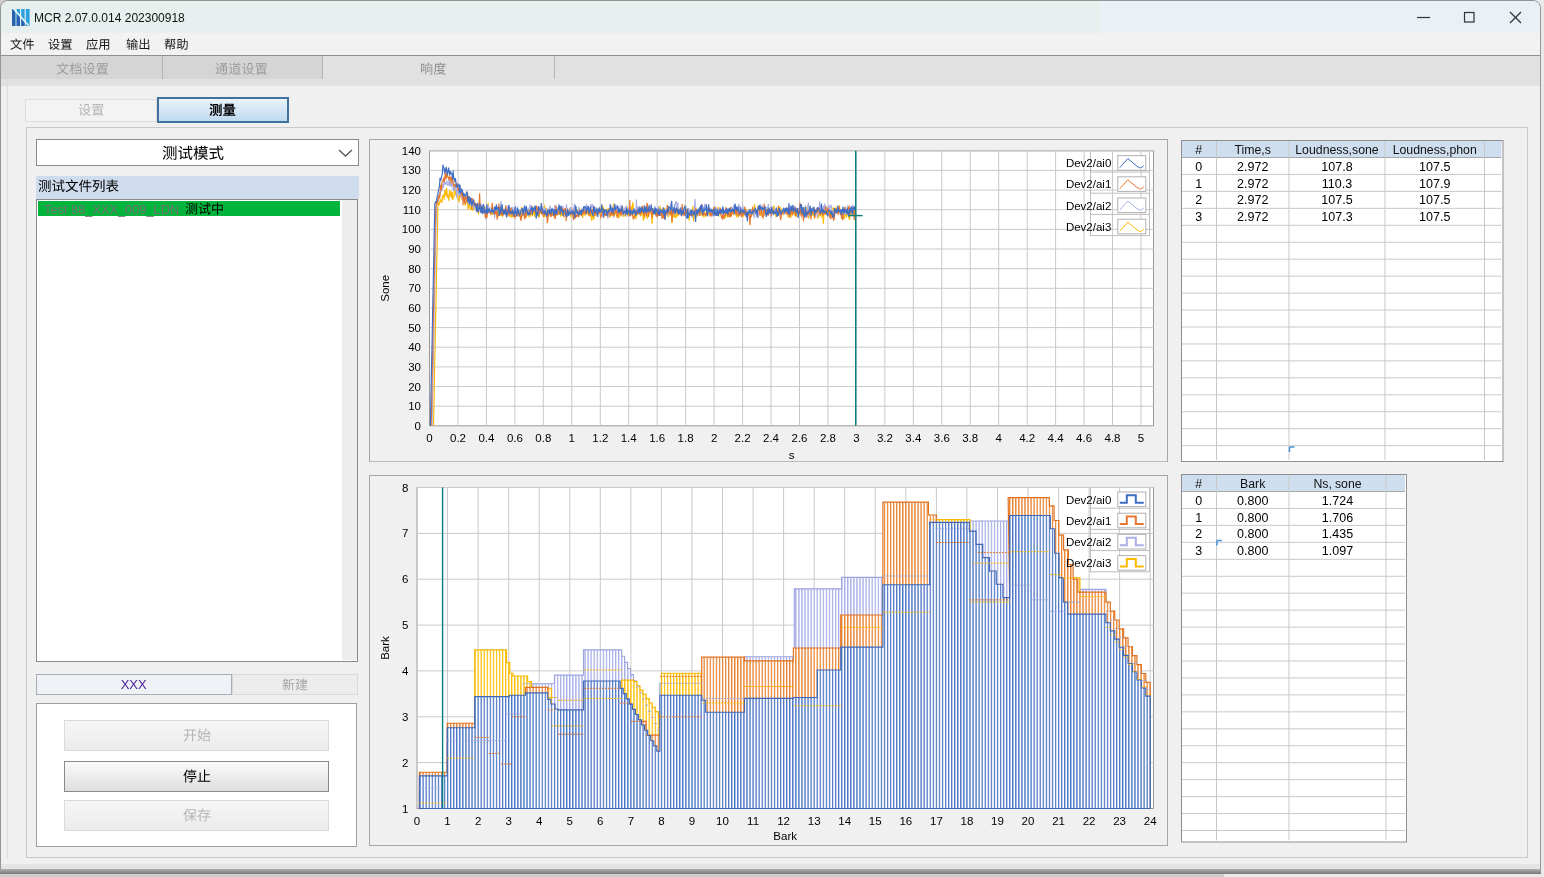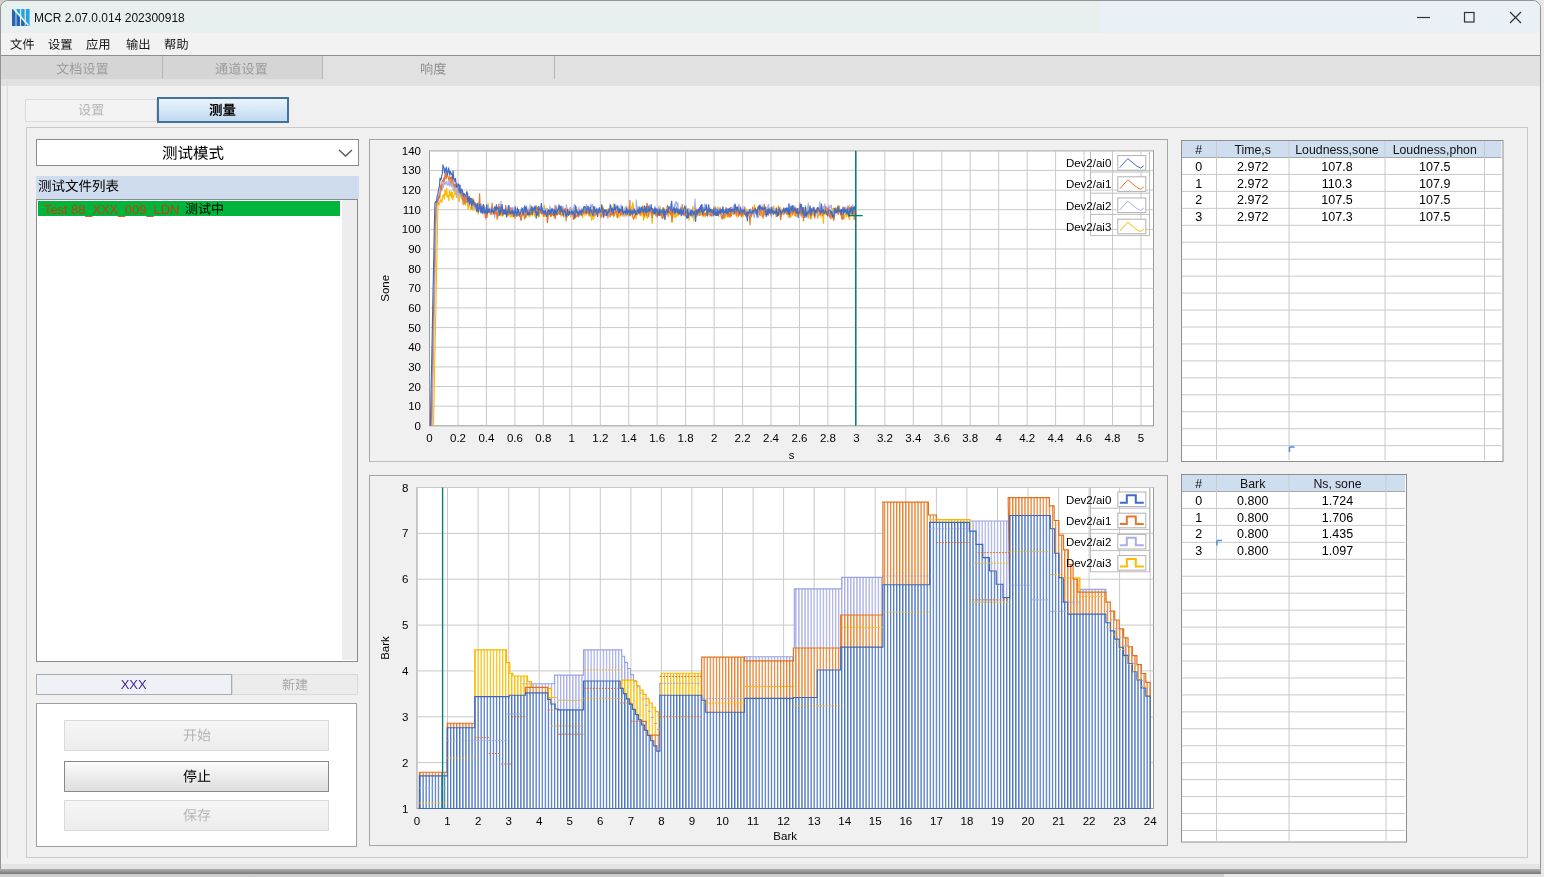--- a/index.html
+++ b/index.html
@@ -82,21 +82,21 @@
 <svg style="position:absolute;left:336px;top:146px;z-index:5" width="20" height="14">
       <path d="M3 4 L9.5 10 L16 4" fill="none" stroke="#5a5a5a" stroke-width="1.4"></path>
     </svg>
 <div style="position:absolute;left:36.0px;top:175.8px;width:322.5px;height:23.7px;background:#cfdced;z-index:2"></div>
 <svg style="position:absolute;left:37.5px;top:178.5px;z-index:5;overflow:visible" width="83.0" height="14.0">
       <path transform="translate(0,11.88)" d="M6.6 -1.2C7.2 -0.6 8 0.4 8.4 1L9.1 0.5C8.7 -0.1 7.9 -1 7.2 -1.6ZM4.2 -10.6V-2.1H5V-9.8H7.9V-2.1H8.8V-10.6ZM11.7 -11.2V-0.1C11.7 0.1 11.6 0.2 11.4 0.2C11.2 0.2 10.6 0.2 9.9 0.2C10 0.4 10.2 0.8 10.2 1C11.1 1 11.7 1 12.1 0.9C12.4 0.7 12.5 0.5 12.5 -0.1V-11.2ZM9.9 -10.1V-2H10.7V-10.1ZM6 -8.8V-4C6 -2.4 5.8 -0.7 3.5 0.4C3.6 0.6 3.9 0.9 4 1.1C6.4 -0.2 6.8 -2.2 6.8 -4V-8.8ZM1.1 -10.5C1.8 -10.1 2.8 -9.4 3.3 -9L3.9 -9.8C3.4 -10.2 2.4 -10.8 1.7 -11.2ZM0.5 -6.8C1.3 -6.4 2.2 -5.8 2.7 -5.4L3.3 -6.2C2.8 -6.6 1.8 -7.2 1.1 -7.6ZM0.8 0.4 1.7 0.9C2.3 -0.3 2.9 -2 3.4 -3.4L2.6 -3.9C2.1 -2.4 1.3 -0.7 0.8 0.4Z M15.1 -10.5C15.8 -9.9 16.7 -9 17.1 -8.5L17.8 -9.2C17.4 -9.7 16.5 -10.5 15.8 -11.1ZM24 -10.7C24.6 -10.2 25.2 -9.3 25.4 -8.8L26.2 -9.3C25.9 -9.8 25.3 -10.6 24.7 -11.2ZM14.2 -7.1V-6.1H16.1V-1.3C16.1 -0.7 15.6 -0.3 15.4 -0.1C15.6 0.1 15.8 0.5 15.9 0.7C16.1 0.5 16.5 0.2 18.8 -1.3C18.7 -1.5 18.6 -1.9 18.5 -2.2L17 -1.2V-7.1ZM22.6 -11.3 22.6 -8.5H18.2V-7.6H22.7C22.9 -2.5 23.6 1 25.2 1C25.7 1 26.3 0.5 26.6 -1.8C26.4 -1.9 25.9 -2.2 25.7 -2.4C25.7 -1 25.5 -0.3 25.3 -0.3C24.4 -0.3 23.9 -3.4 23.7 -7.6H26.4V-8.5H23.6C23.6 -9.4 23.6 -10.3 23.6 -11.3ZM18.4 -0.8 18.6 0.1C19.8 -0.2 21.2 -0.6 22.7 -1.1L22.5 -2L21 -1.5V-4.6H22.2V-5.6H18.6V-4.6H20V-1.3Z M32.7 -11.1C33.1 -10.4 33.5 -9.5 33.7 -9L34.8 -9.4C34.6 -9.9 34.2 -10.8 33.8 -11.4ZM27.7 -9V-8H29.8C30.6 -5.9 31.6 -4.1 33 -2.7C31.5 -1.5 29.7 -0.5 27.5 0.1C27.7 0.3 28 0.8 28.1 1.1C30.4 0.3 32.3 -0.6 33.8 -2C35.3 -0.6 37.1 0.4 39.4 1C39.5 0.7 39.8 0.3 40.1 0.1C37.9 -0.5 36.1 -1.4 34.6 -2.7C35.9 -4.1 37 -5.8 37.7 -8H39.9V-9ZM33.8 -3.4C32.5 -4.7 31.5 -6.2 30.8 -8H36.6C35.9 -6.1 35 -4.6 33.8 -3.4Z M44.8 -4.6V-3.6H48.7V1.1H49.7V-3.6H53.4V-4.6H49.7V-7.6H52.8V-8.6H49.7V-11.2H48.7V-8.6H46.8C47 -9.2 47.2 -9.8 47.3 -10.5L46.3 -10.7C46 -8.9 45.5 -7.2 44.7 -6C44.9 -5.9 45.3 -5.7 45.5 -5.5C45.9 -6.1 46.2 -6.8 46.5 -7.6H48.7V-4.6ZM44.1 -11.3C43.4 -9.2 42.2 -7.2 40.9 -5.9C41.1 -5.7 41.4 -5.1 41.5 -4.9C41.9 -5.4 42.3 -5.9 42.8 -6.5V1.1H43.7V-8.1C44.2 -9 44.7 -10 45.1 -11Z M62.7 -9.8V-2.2H63.7V-9.8ZM65.4 -11.3V-0.2C65.4 -0 65.4 0.1 65.2 0.1C64.9 0.1 64.2 0.1 63.5 0C63.6 0.3 63.8 0.8 63.8 1C64.9 1 65.5 1 65.9 0.9C66.3 0.7 66.5 0.4 66.5 -0.2V-11.3ZM56.4 -4.1C57.1 -3.6 58 -2.9 58.5 -2.4C57.6 -1.1 56.4 -0.2 55.1 0.3C55.3 0.5 55.6 0.9 55.7 1.1C58.5 -0.1 60.6 -2.8 61.3 -7.5L60.7 -7.6L60.5 -7.6H57.5C57.7 -8.2 57.9 -8.9 58 -9.6H61.7V-10.6H54.8V-9.6H57C56.6 -7.6 55.8 -5.7 54.7 -4.4C54.9 -4.3 55.3 -3.9 55.5 -3.7C56.1 -4.5 56.7 -5.5 57.1 -6.7H60.2C59.9 -5.4 59.5 -4.3 59 -3.3C58.5 -3.8 57.7 -4.4 57 -4.8Z M70.9 1.1C71.2 0.9 71.7 0.7 75.5 -0.5C75.4 -0.7 75.3 -1.1 75.3 -1.4L72 -0.4V-3.4C72.8 -3.9 73.6 -4.5 74.1 -5.2C75.2 -2.4 77.1 -0.3 79.9 0.6C80 0.4 80.3 -0 80.6 -0.3C79.2 -0.6 78.1 -1.3 77.1 -2.2C78 -2.7 79 -3.4 79.8 -4.1L78.9 -4.7C78.3 -4.1 77.4 -3.4 76.6 -2.8C76 -3.5 75.5 -4.3 75.1 -5.2H80.1V-6.1H74.7V-7.3H79.1V-8.1H74.7V-9.3H79.7V-10.1H74.7V-11.3H73.7V-10.1H68.9V-9.3H73.7V-8.1H69.6V-7.3H73.7V-6.1H68.4V-5.2H72.9C71.6 -4 69.7 -3 68 -2.5C68.2 -2.3 68.5 -1.9 68.7 -1.6C69.4 -1.9 70.2 -2.3 71 -2.7V-0.7C71 -0.2 70.7 0 70.5 0.1C70.6 0.4 70.8 0.8 70.9 1.1Z" fill="#000"></path>
     </svg>
 <div style="position:absolute;left:36.0px;top:199.3px;width:321.5px;height:462.5px;background:#fff;border:1px solid #8a8a8a;box-sizing:border-box;z-index:2"></div>
 <div style="position:absolute;left:37.5px;top:201.0px;width:302.8px;height:15.4px;background:#00b43c;z-index:3"></div>
 <div style="position:absolute;left:341.6px;top:200.3px;width:15.2px;height:459.8px;background:#ededed;z-index:3"></div>
-<div style="position:absolute;left:44.0px;top:202.0px;width:200px;font:normal 12.8px 'Liberation Sans',sans-serif;color:#c2410c;text-align:left;z-index:5;white-space:nowrap">Test 88_XXX_009_LDN</div>
+<div style="position:absolute;left:44.0px;top:202.0px;width:200px;font:normal 12.8px 'Liberation Sans',sans-serif;color:#737373;text-align:left;z-index:5;white-space:nowrap">Test 88_XXX_009_LDN</div>
 <svg style="position:absolute;left:185.0px;top:202.3px;z-index:5;overflow:visible" width="41.0" height="13.5">
       <path transform="translate(0,11.44)" d="M6.3 -1.2C7 -0.5 7.7 0.4 8.1 0.9L8.7 0.5C8.4 -0.1 7.6 -0.9 6.9 -1.6ZM4.1 -10.2V-2H4.8V-9.4H7.6V-2H8.4V-10.2ZM11.3 -10.8V-0.1C11.3 0.1 11.2 0.2 11 0.2C10.8 0.2 10.2 0.2 9.5 0.2C9.6 0.4 9.8 0.8 9.8 1C10.7 1 11.3 1 11.6 0.8C11.9 0.7 12.1 0.4 12.1 -0.1V-10.8ZM9.5 -9.8V-2H10.3V-9.8ZM5.8 -8.5V-3.9C5.8 -2.3 5.5 -0.7 3.4 0.4C3.5 0.5 3.8 0.9 3.8 1C6.2 -0.2 6.6 -2.1 6.6 -3.9V-8.5ZM1.1 -10.1C1.8 -9.7 2.7 -9.1 3.2 -8.6L3.8 -9.4C3.3 -9.8 2.3 -10.4 1.6 -10.8ZM0.5 -6.6C1.2 -6.2 2.2 -5.6 2.6 -5.2L3.2 -6C2.7 -6.4 1.8 -6.9 1.1 -7.3ZM0.8 0.4 1.6 0.9C2.2 -0.3 2.8 -1.9 3.3 -3.3L2.5 -3.8C2 -2.3 1.3 -0.7 0.8 0.4Z M14.6 -10.1C15.2 -9.5 16.1 -8.7 16.4 -8.1L17.1 -8.8C16.7 -9.3 15.9 -10.1 15.2 -10.7ZM23.1 -10.3C23.6 -9.8 24.2 -9 24.5 -8.5L25.2 -8.9C24.9 -9.5 24.3 -10.2 23.8 -10.8ZM13.7 -6.8V-5.9H15.5V-1.2C15.5 -0.7 15.1 -0.3 14.8 -0.1C15 0.1 15.2 0.5 15.3 0.7C15.5 0.5 15.9 0.2 18.1 -1.3C18 -1.5 17.9 -1.8 17.8 -2.1L16.4 -1.2V-6.8ZM21.7 -10.9 21.8 -8.2H17.5V-7.3H21.8C22.1 -2.4 22.7 1 24.3 1C24.8 1 25.3 0.5 25.6 -1.7C25.4 -1.8 25 -2.1 24.8 -2.3C24.7 -1 24.6 -0.3 24.3 -0.3C23.5 -0.3 23 -3.3 22.8 -7.3H25.5V-8.2H22.8C22.7 -9.1 22.7 -9.9 22.7 -10.9ZM17.7 -0.8 18 0.1C19 -0.2 20.5 -0.6 21.8 -1L21.7 -1.9L20.2 -1.5V-4.5H21.4V-5.4H17.9V-4.5H19.3V-1.2Z M32 -10.9V-8.6H27.2V-2.4H28.2V-3.2H32V1H33V-3.2H36.7V-2.5H37.7V-8.6H33V-10.9ZM28.2 -4.2V-7.6H32V-4.2ZM36.7 -4.2H33V-7.6H36.7Z" fill="#000"></path>
     </svg>
 <div style="position:absolute;left:35.7px;top:673.9px;width:196.0px;height:21.4px;background:#eef1f5;border:1px solid #a8adb3;box-sizing:border-box;z-index:2"></div>
 <div style="position:absolute;left:93.7px;top:676.8px;width:80px;font:normal 13.0px 'Liberation Sans',sans-serif;color:#4c1d95;text-align:center;z-index:5;white-space:nowrap">XXX</div>
 <div style="position:absolute;left:231.7px;top:673.9px;width:126.8px;height:21.4px;background:#ececec;border:1px solid #d9d9d9;box-sizing:border-box;z-index:2"></div>
 <svg style="position:absolute;left:282.0px;top:677.5px;z-index:5;overflow:visible" width="28.0" height="13.5">
       <path transform="translate(0,11.44)" d="M4.7 -2.8C5.1 -2.1 5.5 -1.2 5.7 -0.7L6.4 -1.1C6.2 -1.6 5.8 -2.5 5.3 -3.1ZM1.8 -3.1C1.5 -2.3 1.1 -1.5 0.5 -0.9C0.7 -0.8 1.1 -0.5 1.2 -0.4C1.7 -1 2.2 -1.9 2.5 -2.9ZM7.2 -9.7V-5.2C7.2 -3.5 7.1 -1.2 6 0.3C6.2 0.4 6.6 0.7 6.7 0.9C7.9 -0.8 8.1 -3.3 8.1 -5.2V-5.6H10.1V1H11V-5.6H12.5V-6.5H8.1V-9C9.5 -9.2 11 -9.6 12.1 -10L11.3 -10.7C10.3 -10.3 8.6 -9.9 7.2 -9.7ZM2.8 -10.8C3 -10.4 3.2 -9.9 3.4 -9.6H0.8V-8.7H6.5V-9.6H4.4C4.2 -10 3.9 -10.5 3.7 -11ZM4.9 -8.7C4.7 -8.1 4.4 -7.2 4.2 -6.6H0.6V-5.8H3.3V-4.4H0.7V-3.5H3.3V-0.2C3.3 -0.1 3.2 -0.1 3.1 -0.1C3 -0.1 2.6 -0.1 2.1 -0.1C2.2 0.2 2.4 0.5 2.4 0.8C3 0.8 3.5 0.8 3.8 0.6C4.1 0.5 4.2 0.2 4.2 -0.2V-3.5H6.6V-4.4H4.2V-5.8H6.7V-6.6H5.1C5.3 -7.1 5.6 -7.8 5.8 -8.5ZM1.6 -8.5C1.9 -7.9 2.1 -7.1 2.1 -6.6L3 -6.8C2.9 -7.3 2.7 -8.1 2.4 -8.6Z M18.1 -9.8V-9H20.6V-8.1H17.3V-7.3H20.6V-6.3H18V-5.5H20.6V-4.5H17.9V-3.7H20.6V-2.7H17.4V-1.9H20.6V-0.6H21.5V-1.9H25.2V-2.7H21.5V-3.7H24.7V-4.5H21.5V-5.5H24.4V-7.3H25.3V-8.1H24.4V-9.8H21.5V-10.9H20.6V-9.8ZM21.5 -7.3H23.5V-6.3H21.5ZM21.5 -8.1V-9H23.5V-8.1ZM14.3 -5.1C14.3 -5.3 14.6 -5.4 14.8 -5.5H16.4C16.2 -4.4 15.9 -3.4 15.6 -2.5C15.2 -3 15 -3.7 14.7 -4.5L14 -4.2C14.3 -3.1 14.7 -2.3 15.2 -1.6C14.7 -0.8 14.2 -0.1 13.5 0.4C13.7 0.5 14.1 0.9 14.2 1C14.8 0.6 15.4 -0.1 15.8 -0.9C17.2 0.4 19.1 0.7 21.5 0.7H25.1C25.2 0.5 25.4 0 25.5 -0.2C24.8 -0.2 22 -0.2 21.5 -0.2C19.3 -0.2 17.5 -0.5 16.2 -1.7C16.8 -2.9 17.1 -4.4 17.3 -6.3L16.8 -6.4L16.6 -6.4H15.5C16.1 -7.4 16.8 -8.6 17.4 -9.9L16.8 -10.3L16.5 -10.1H13.8V-9.2H16.1C15.6 -8.1 14.9 -7 14.7 -6.7C14.4 -6.3 14.1 -6 13.9 -5.9C14 -5.7 14.2 -5.3 14.3 -5.1Z" fill="#a6a6a6"></path>
     </svg>
 <div style="position:absolute;left:35.7px;top:702.5px;width:321.6px;height:144.0px;background:#fff;border:1px solid #9e9e9e;box-sizing:border-box;z-index:2"></div>

